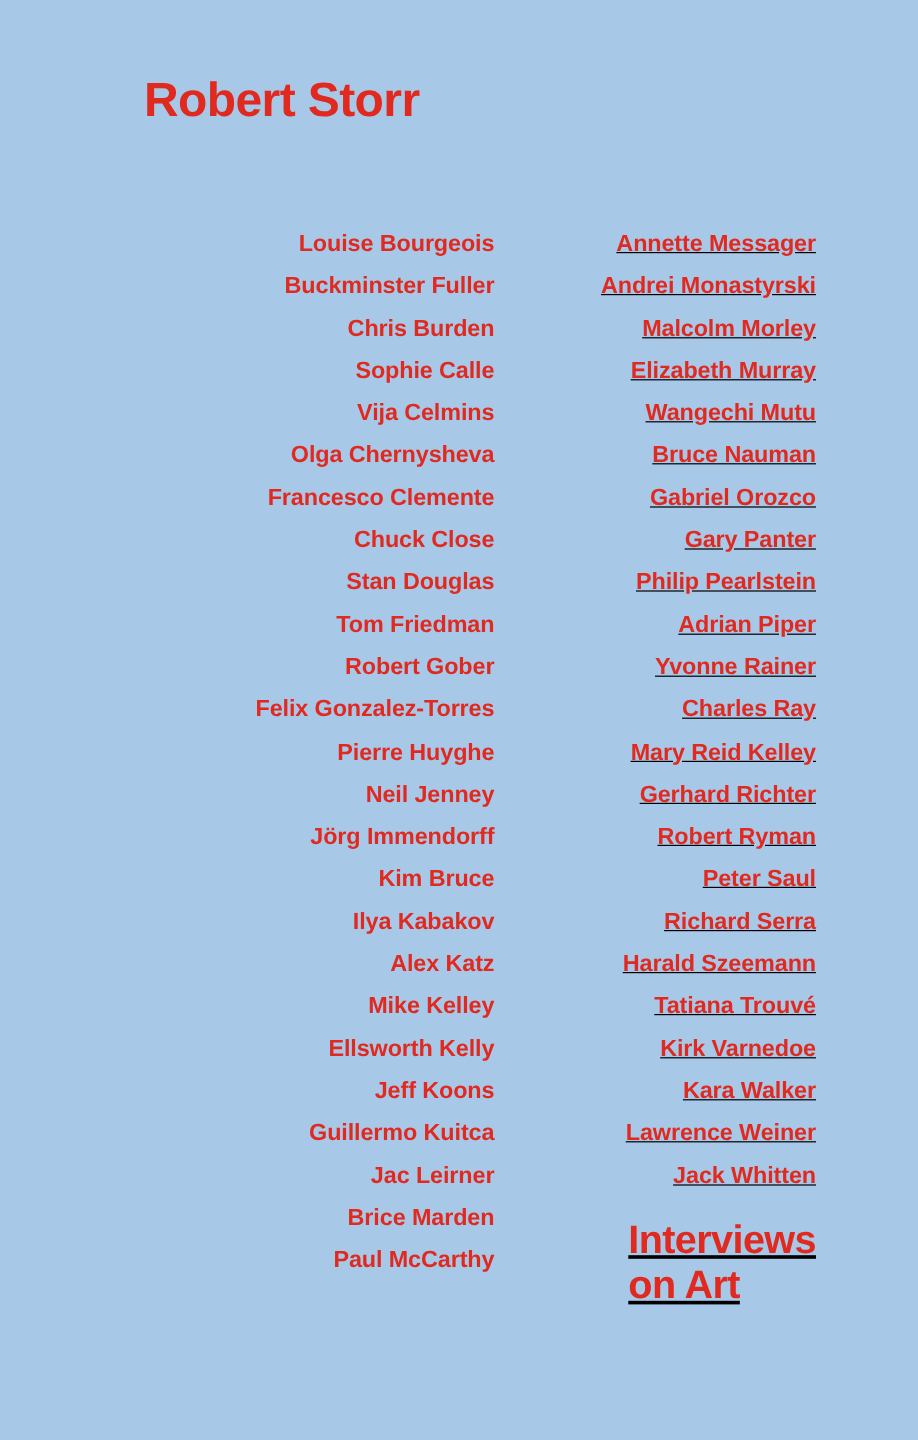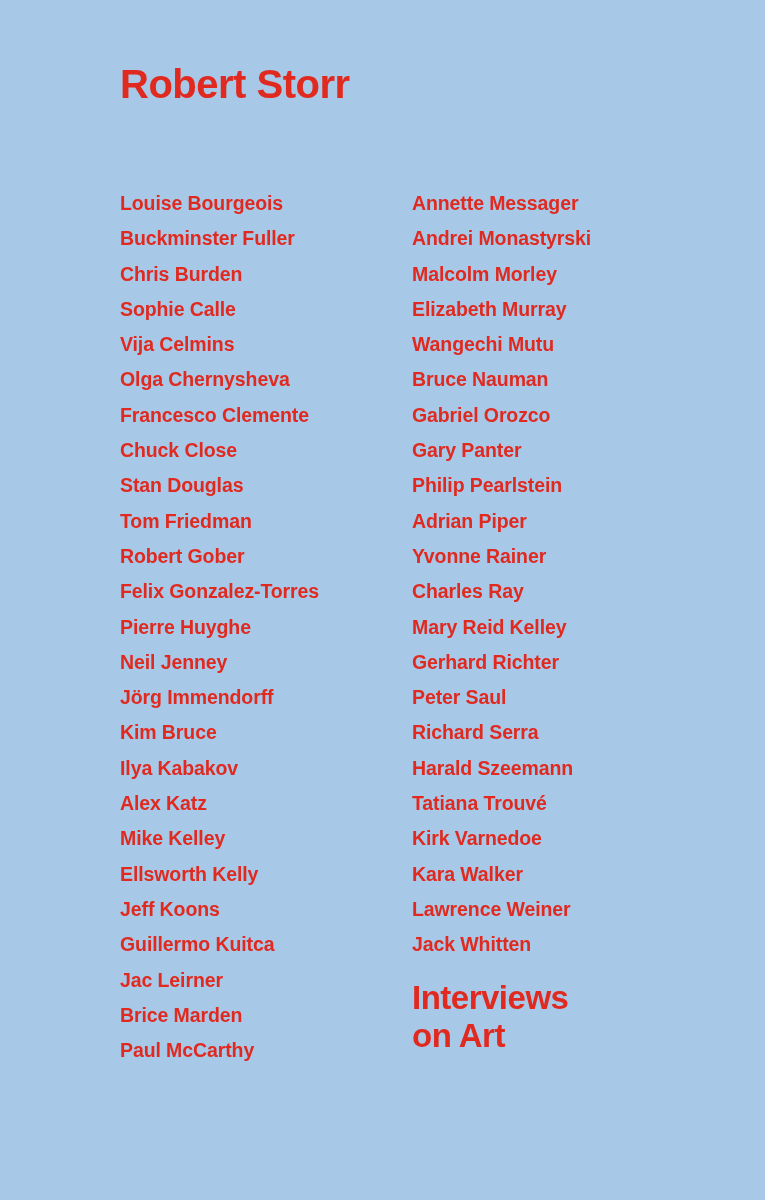--- a/index.html
+++ b/index.html
@@ -35,23 +35,25 @@
     top: 186px;
     width: 560px;
     display: flex;
     flex-direction: row;
     align-items: flex-start;
   }
   .col {
     width: 292px;
     display: flex;
     flex-direction: column;
+    align-items: flex-end;
   }
   .col.right {
     width: 268px;
+    text-decoration: underline;
   }
   .name {
     font-size: 19.5px;
     font-weight: bold;
     color: #e02a20;
     line-height: 35.3px;
     letter-spacing: -0.1px;
     white-space: nowrap;
   }
   .title-block {
@@ -111,20 +113,21 @@
       <div class="name">Wangechi Mutu</div>
       <div class="name">Bruce Nauman</div>
       <div class="name">Gabriel Orozco</div>
       <div class="name">Gary Panter</div>
       <div class="name">Philip Pearlstein</div>
       <div class="name">Adrian Piper</div>
       <div class="name">Yvonne Rainer</div>
       <div class="name">Charles Ray</div>
       <div class="name">Mary Reid Kelley</div>
       <div class="name">Gerhard Richter</div>
+      <div class="name">Robert Ryman</div>
       <div class="name">Peter Saul</div>
       <div class="name">Richard Serra</div>
       <div class="name">Harald Szeemann</div>
       <div class="name">Tatiana Trouvé</div>
       <div class="name">Kirk Varnedoe</div>
       <div class="name">Kara Walker</div>
       <div class="name">Lawrence Weiner</div>
       <div class="name">Jack Whitten</div>
 
       <div class="title-block">

